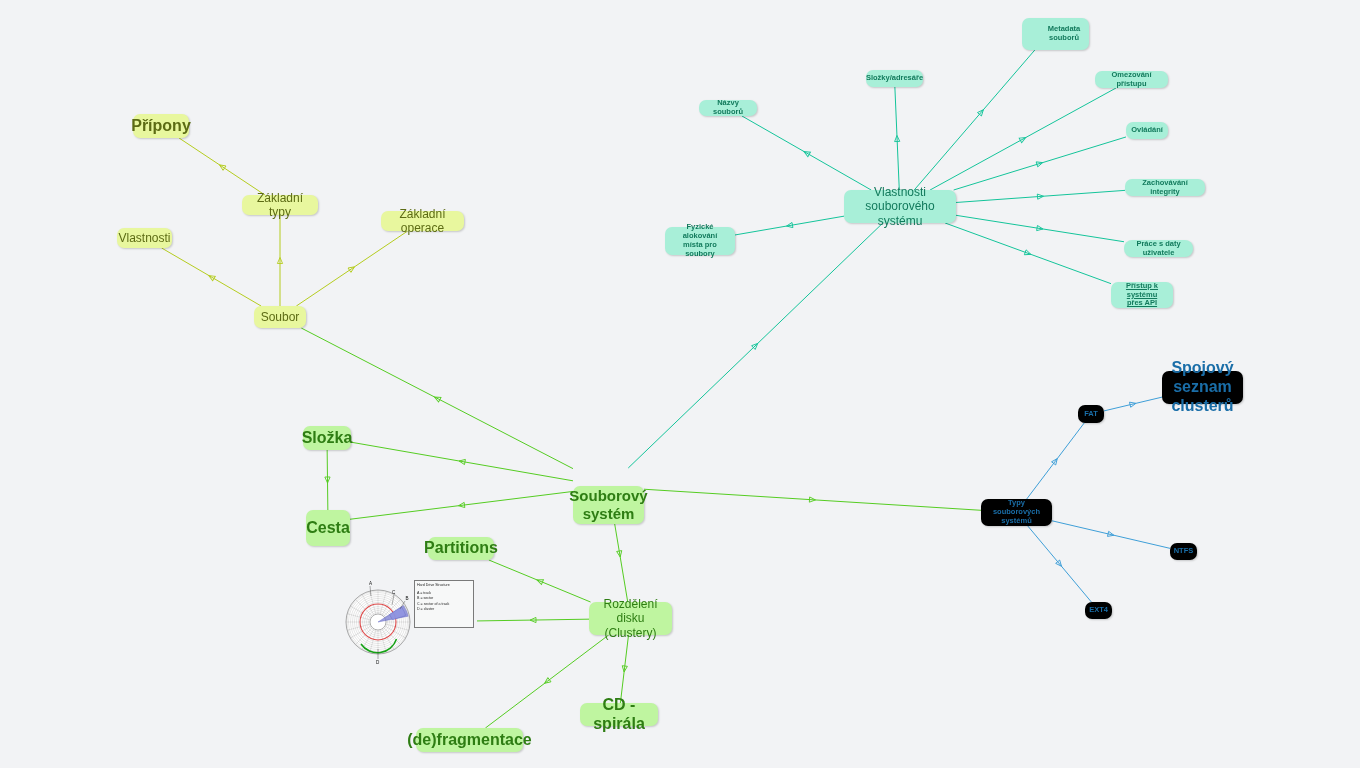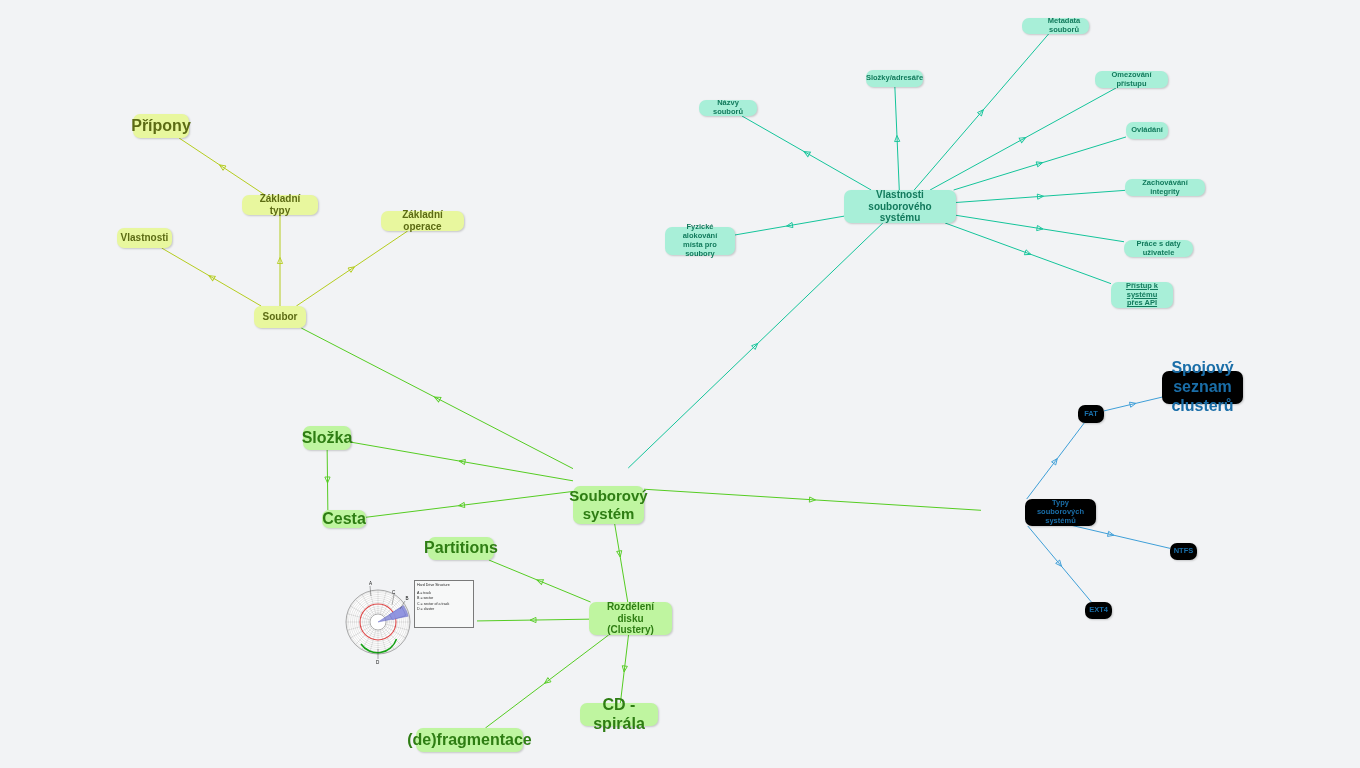--- a/index.html
+++ b/index.html
@@ -37,21 +37,21 @@
   }
   
   .fam-yellow  { background: #e8f79e; color: #5c6b14; }
   .fam-green   { background: #bff5a0; color: #2e7d13; }
   .fam-teal    { background: #a8efd8; color: #127a5c; }
   .fam-blue    { background: #000000; color: #1a6ea8; }
 
   
   .tier-1 { font-size: 15px; font-weight: bold; }
   .tier-2 { font-size: 16px; font-weight: bold; }
-  .tier-3 { font-size: 10px; font-weight: bold; }
+  .tier-3 { font-size: 12px; font-weight: normal; }
   .tier-4 { font-size: 7.5px; font-weight: bold; }
 
   
   #hdd-figure {
     position: absolute;
     left: 345px;
     top: 575px;
     width: 132px;
     height: 95px;
   }
@@ -274,40 +274,40 @@
 
   <div id="node-layer">
       <div class="node fam-green tier-1" style="left: 573px; top: 486px; width: 71px; height: 38px;"><span>Souborový
 systém</span></div>
       <div class="node fam-yellow tier-3" style="left: 254px; top: 306px; width: 52px; height: 22px;"><span>Soubor</span></div>
       <div class="node fam-yellow tier-2" style="left: 133px; top: 114px; width: 56px; height: 24px;"><span>Přípony</span></div>
       <div class="node fam-yellow tier-3" style="left: 242px; top: 195px; width: 76px; height: 20px;"><span>Základní typy</span></div>
       <div class="node fam-yellow tier-3" style="left: 117px; top: 228px; width: 55px; height: 20px;"><span>Vlastnosti</span></div>
       <div class="node fam-yellow tier-3" style="left: 381px; top: 211px; width: 83px; height: 20px;"><span>Základní operace</span></div>
       <div class="node fam-green tier-2" style="left: 303px; top: 426px; width: 48px; height: 24px;"><span>Složka</span></div>
-      <div class="node fam-green tier-2" style="left: 322px; top: 510px; width: 44px; height: 18px;"><span>Cesta</span></div>
+      <div class="node fam-green tier-2" style="left: 306px; top: 510px; width: 44px; height: 36px;"><span>Cesta</span></div>
       <div class="node fam-green tier-2" style="left: 428px; top: 537px; width: 66px; height: 23px;"><span>Partitions</span></div>
       <div class="node fam-green tier-3" style="left: 589px; top: 602px; width: 83px; height: 33px;"><span>Rozdělení disku
 (Clustery)</span></div>
       <div class="node fam-green tier-2" style="left: 416px; top: 728px; width: 107px; height: 24px;"><span>(de)fragmentace</span></div>
       <div class="node fam-green tier-2" style="left: 580px; top: 703px; width: 78px; height: 23px;"><span>CD - spirála</span></div>
       <div class="node fam-teal tier-3" style="left: 844px; top: 190px; width: 112px; height: 33px;"><span>Vlastnosti
 souborového systému</span></div>
       <div class="node fam-teal tier-4" style="left: 699px; top: 100px; width: 58px; height: 16px;"><span>Názvy souborů</span></div>
       <div class="node fam-teal tier-4" style="left: 866px; top: 70px; width: 57px; height: 17px;"><span>Složky/adresáře</span></div>
-      <div class="node fam-teal tier-4" style="left: 1022px; top: 18px; width: 67px; height: 16px; padding-left: 24px;"><span>Metadata souborů</span></div>
+      <div class="node fam-teal tier-4" style="left: 1022px; top: 18px; width: 67px; height: 32px; padding-left: 24px;"><span>Metadata souborů</span></div>
       <div class="node fam-teal tier-4" style="left: 1095px; top: 71px; width: 73px; height: 17px;"><span>Omezování přístupu</span></div>
       <div class="node fam-teal tier-4" style="left: 1126px; top: 122px; width: 42px; height: 17px; justify-content: center;"><span>Ovládání</span></div>
       <div class="node fam-teal tier-4" style="left: 1125px; top: 179px; width: 80px; height: 17px;"><span>Zachovávání integrity</span></div>
       <div class="node fam-teal tier-4" style="left: 1124px; top: 240px; width: 69px; height: 17px; border-radius: 8px;"><span>Práce s daty uživatele</span></div>
       <div class="node fam-teal tier-4" style="left: 1111px; top: 282px; width: 62px; height: 26px; text-decoration: underline;"><span>Přístup k
 systému přes API</span></div>
       <div class="node fam-teal tier-4" style="left: 665px; top: 227px; width: 70px; height: 28px;"><span>Fyzické alokování
 místa pro soubory</span></div>
-      <div class="node fam-blue tier-4" style="left: 981px; top: 499px; width: 71px; height: 27px; margin-left: 44px;"><span>Typy souborových
+      <div class="node fam-blue tier-4" style="left: 981px; top: 499px; width: 71px; height: 27px;"><span>Typy souborových
 systémů</span></div>
       <div class="node fam-blue tier-4" style="left: 1078px; top: 405px; width: 26px; height: 18px;"><span>FAT</span></div>
       <div class="node fam-blue tier-2" style="left: 1162px; top: 371px; width: 81px; height: 33px;"><span>Spojový seznam
 clusterů</span></div>
       <div class="node fam-blue tier-4" style="left: 1170px; top: 543px; width: 27px; height: 17px;"><span>NTFS</span></div>
       <div class="node fam-blue tier-4" style="left: 1085px; top: 602px; width: 27px; height: 17px;"><span>EXT4</span></div>
     </div>
 </div>
 
 </body></html>

